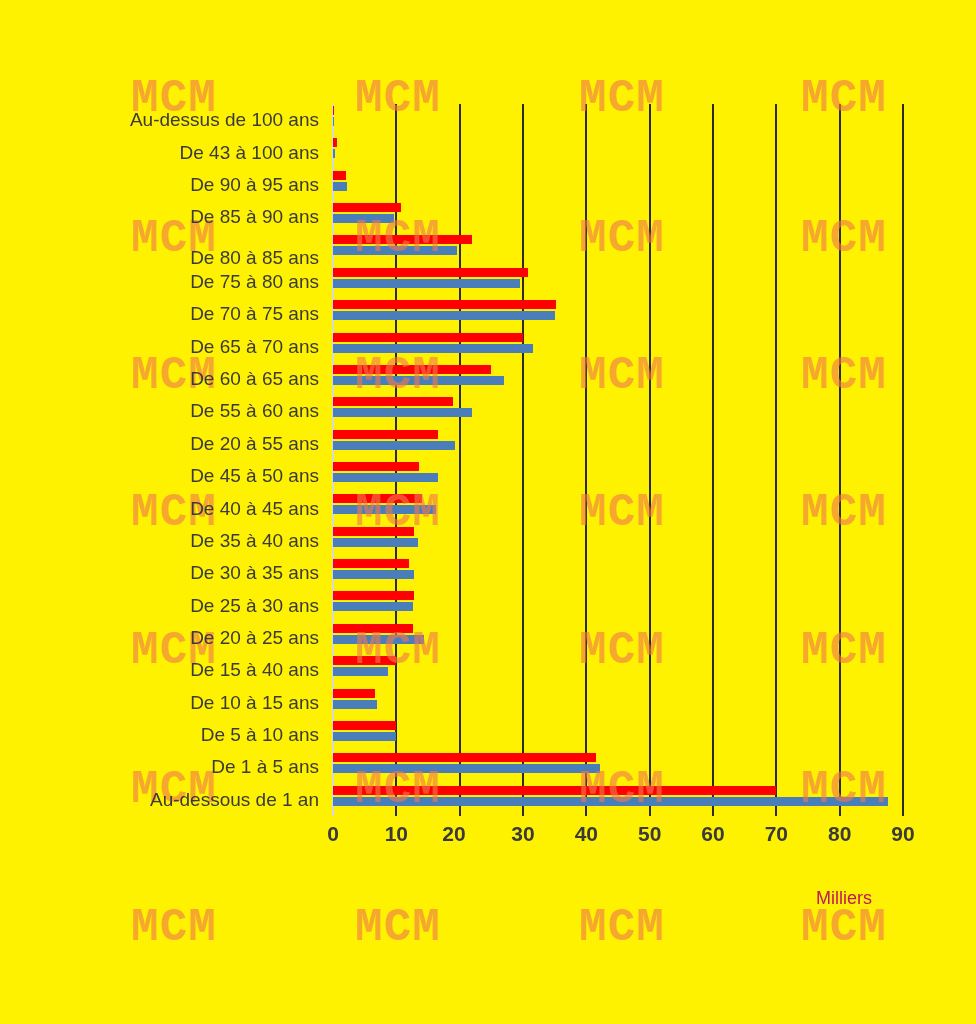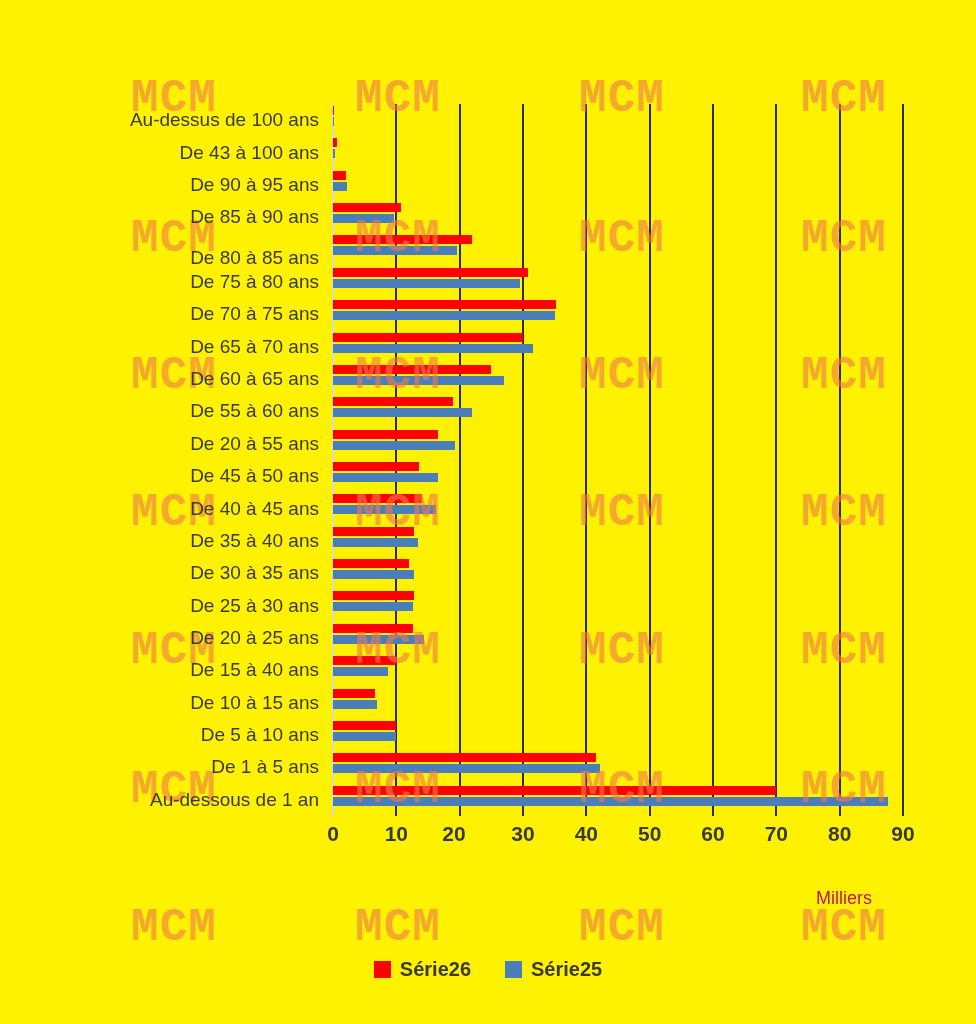--- a/index.html
+++ b/index.html
@@ -345,24 +345,14 @@
       <div class="x-label" style="left: 253.333px;">40</div>
       <div class="x-label" style="left: 316.667px;">50</div>
       <div class="x-label" style="left: 380px;">60</div>
       <div class="x-label" style="left: 443.333px;">70</div>
       <div class="x-label" style="left: 506.667px;">80</div>
       <div class="x-label" style="left: 570px;">90</div>
     </div>
 
   <div class="axis-unit">Milliers</div>
 
-  <div class="legend">
-    <div class="legend-item">
-      <span class="legend-swatch" style="background:#FF0000"></span>
-      <span class="legend-text">Série26</span>
-    </div>
-    <div class="legend-item">
-      <span class="legend-swatch" style="background:#4A7EBB"></span>
-      <span class="legend-text">Série25</span>
-    </div>
-  </div>
 
 </div>
 
 </body></html>

